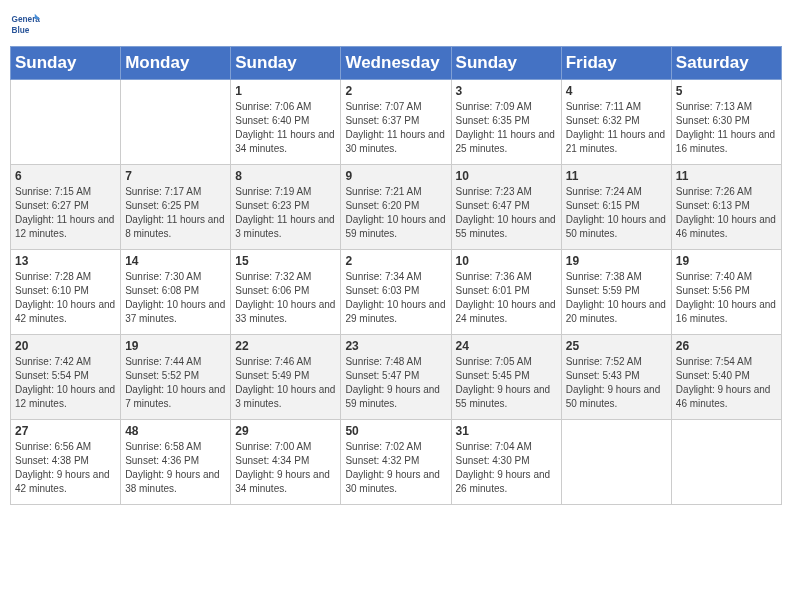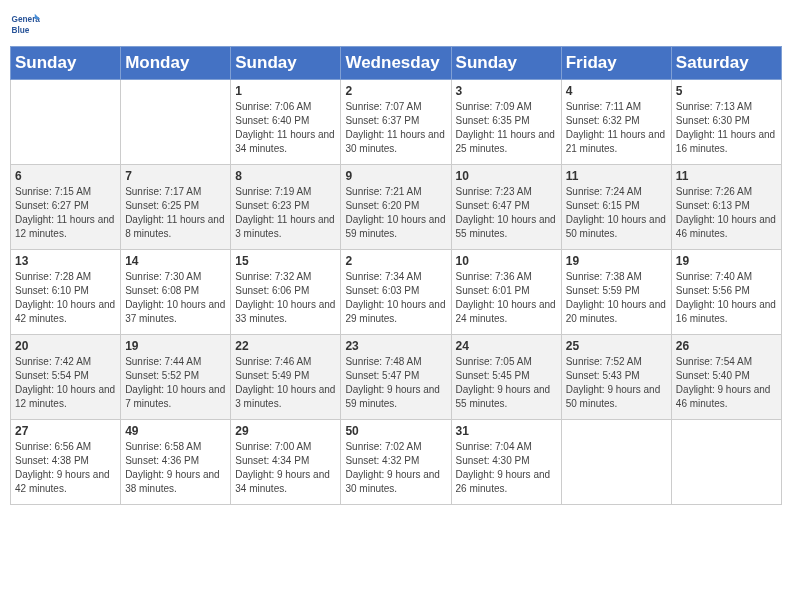--- a/index.html
+++ b/index.html
@@ -281,21 +281,21 @@
         </td>
       </tr>
       <tr>
         <td>
           <span class="day-num">27</span>
           <div class="day-info">Sunrise: 6:56 AM
 Sunset: 4:38 PM
 Daylight: 9 hours and 42 minutes.</div>
         </td>
         <td>
-          <span class="day-num">49</span>
+          <span class="day-num">48</span>
           <div class="day-info">Sunrise: 6:58 AM
 Sunset: 4:36 PM
 Daylight: 9 hours and 38 minutes.</div>
         </td>
         <td>
           <span class="day-num">29</span>
           <div class="day-info">Sunrise: 7:00 AM
 Sunset: 4:34 PM
 Daylight: 9 hours and 34 minutes.</div>
         </td>

